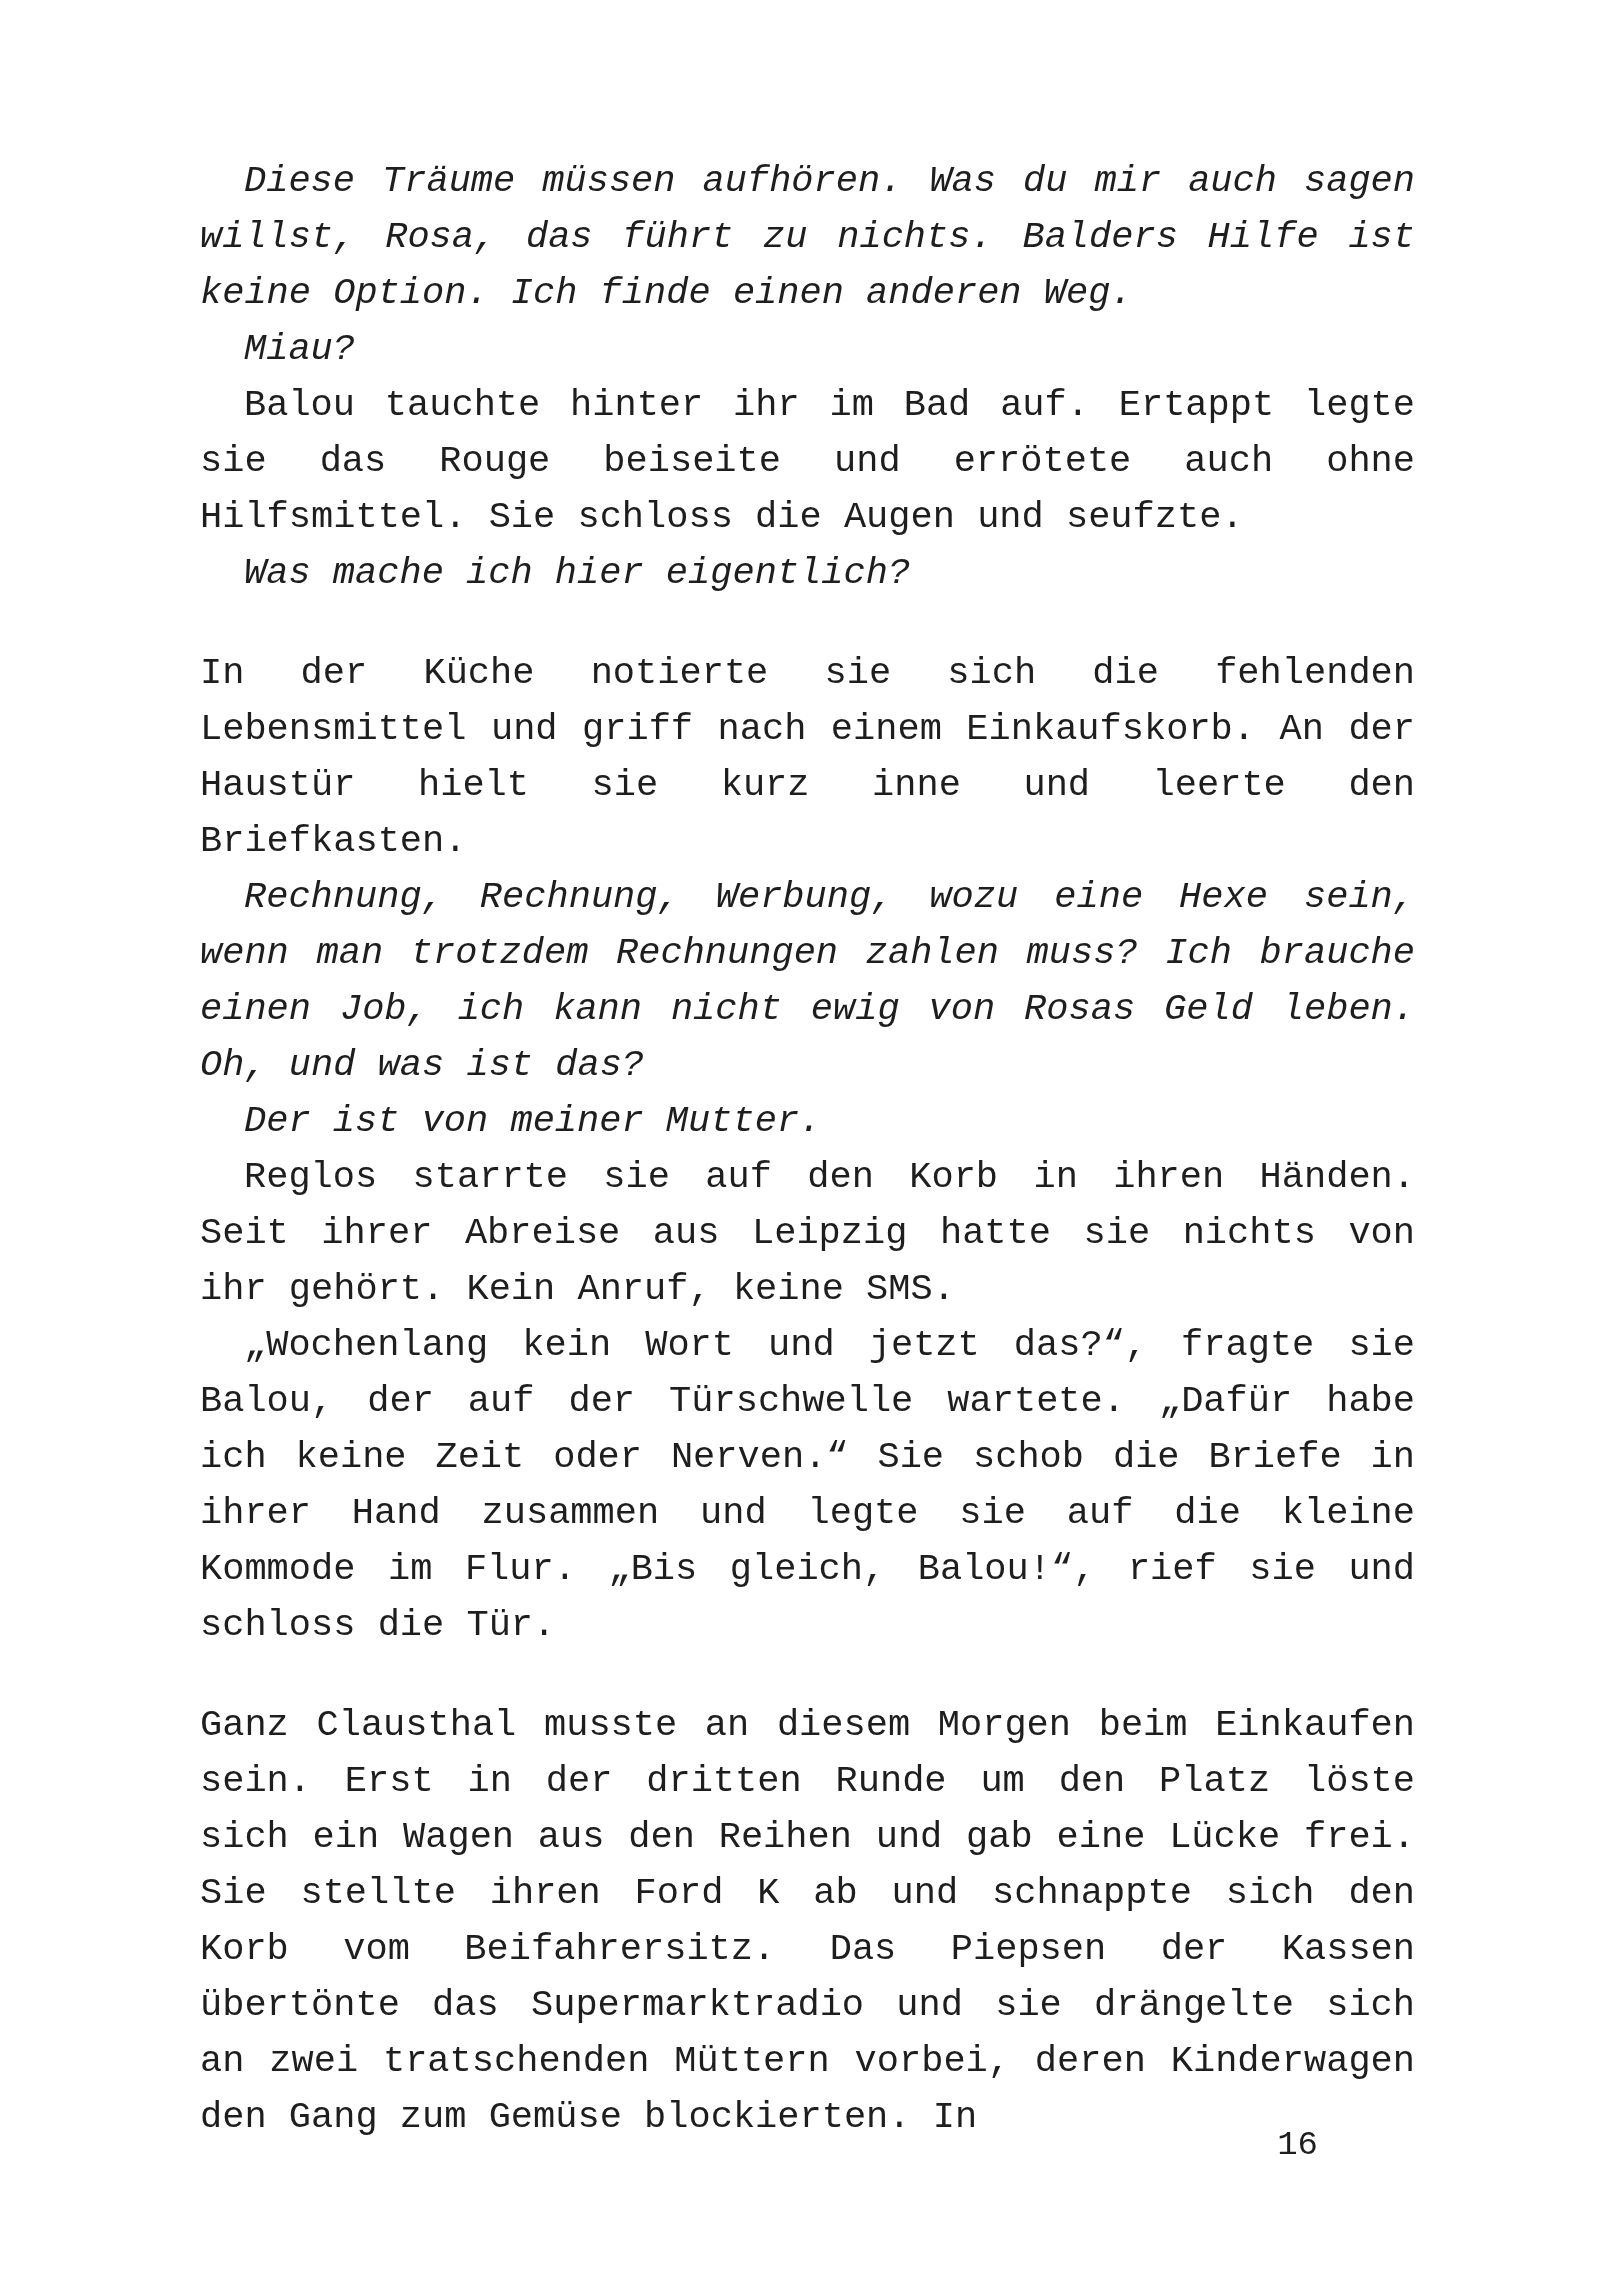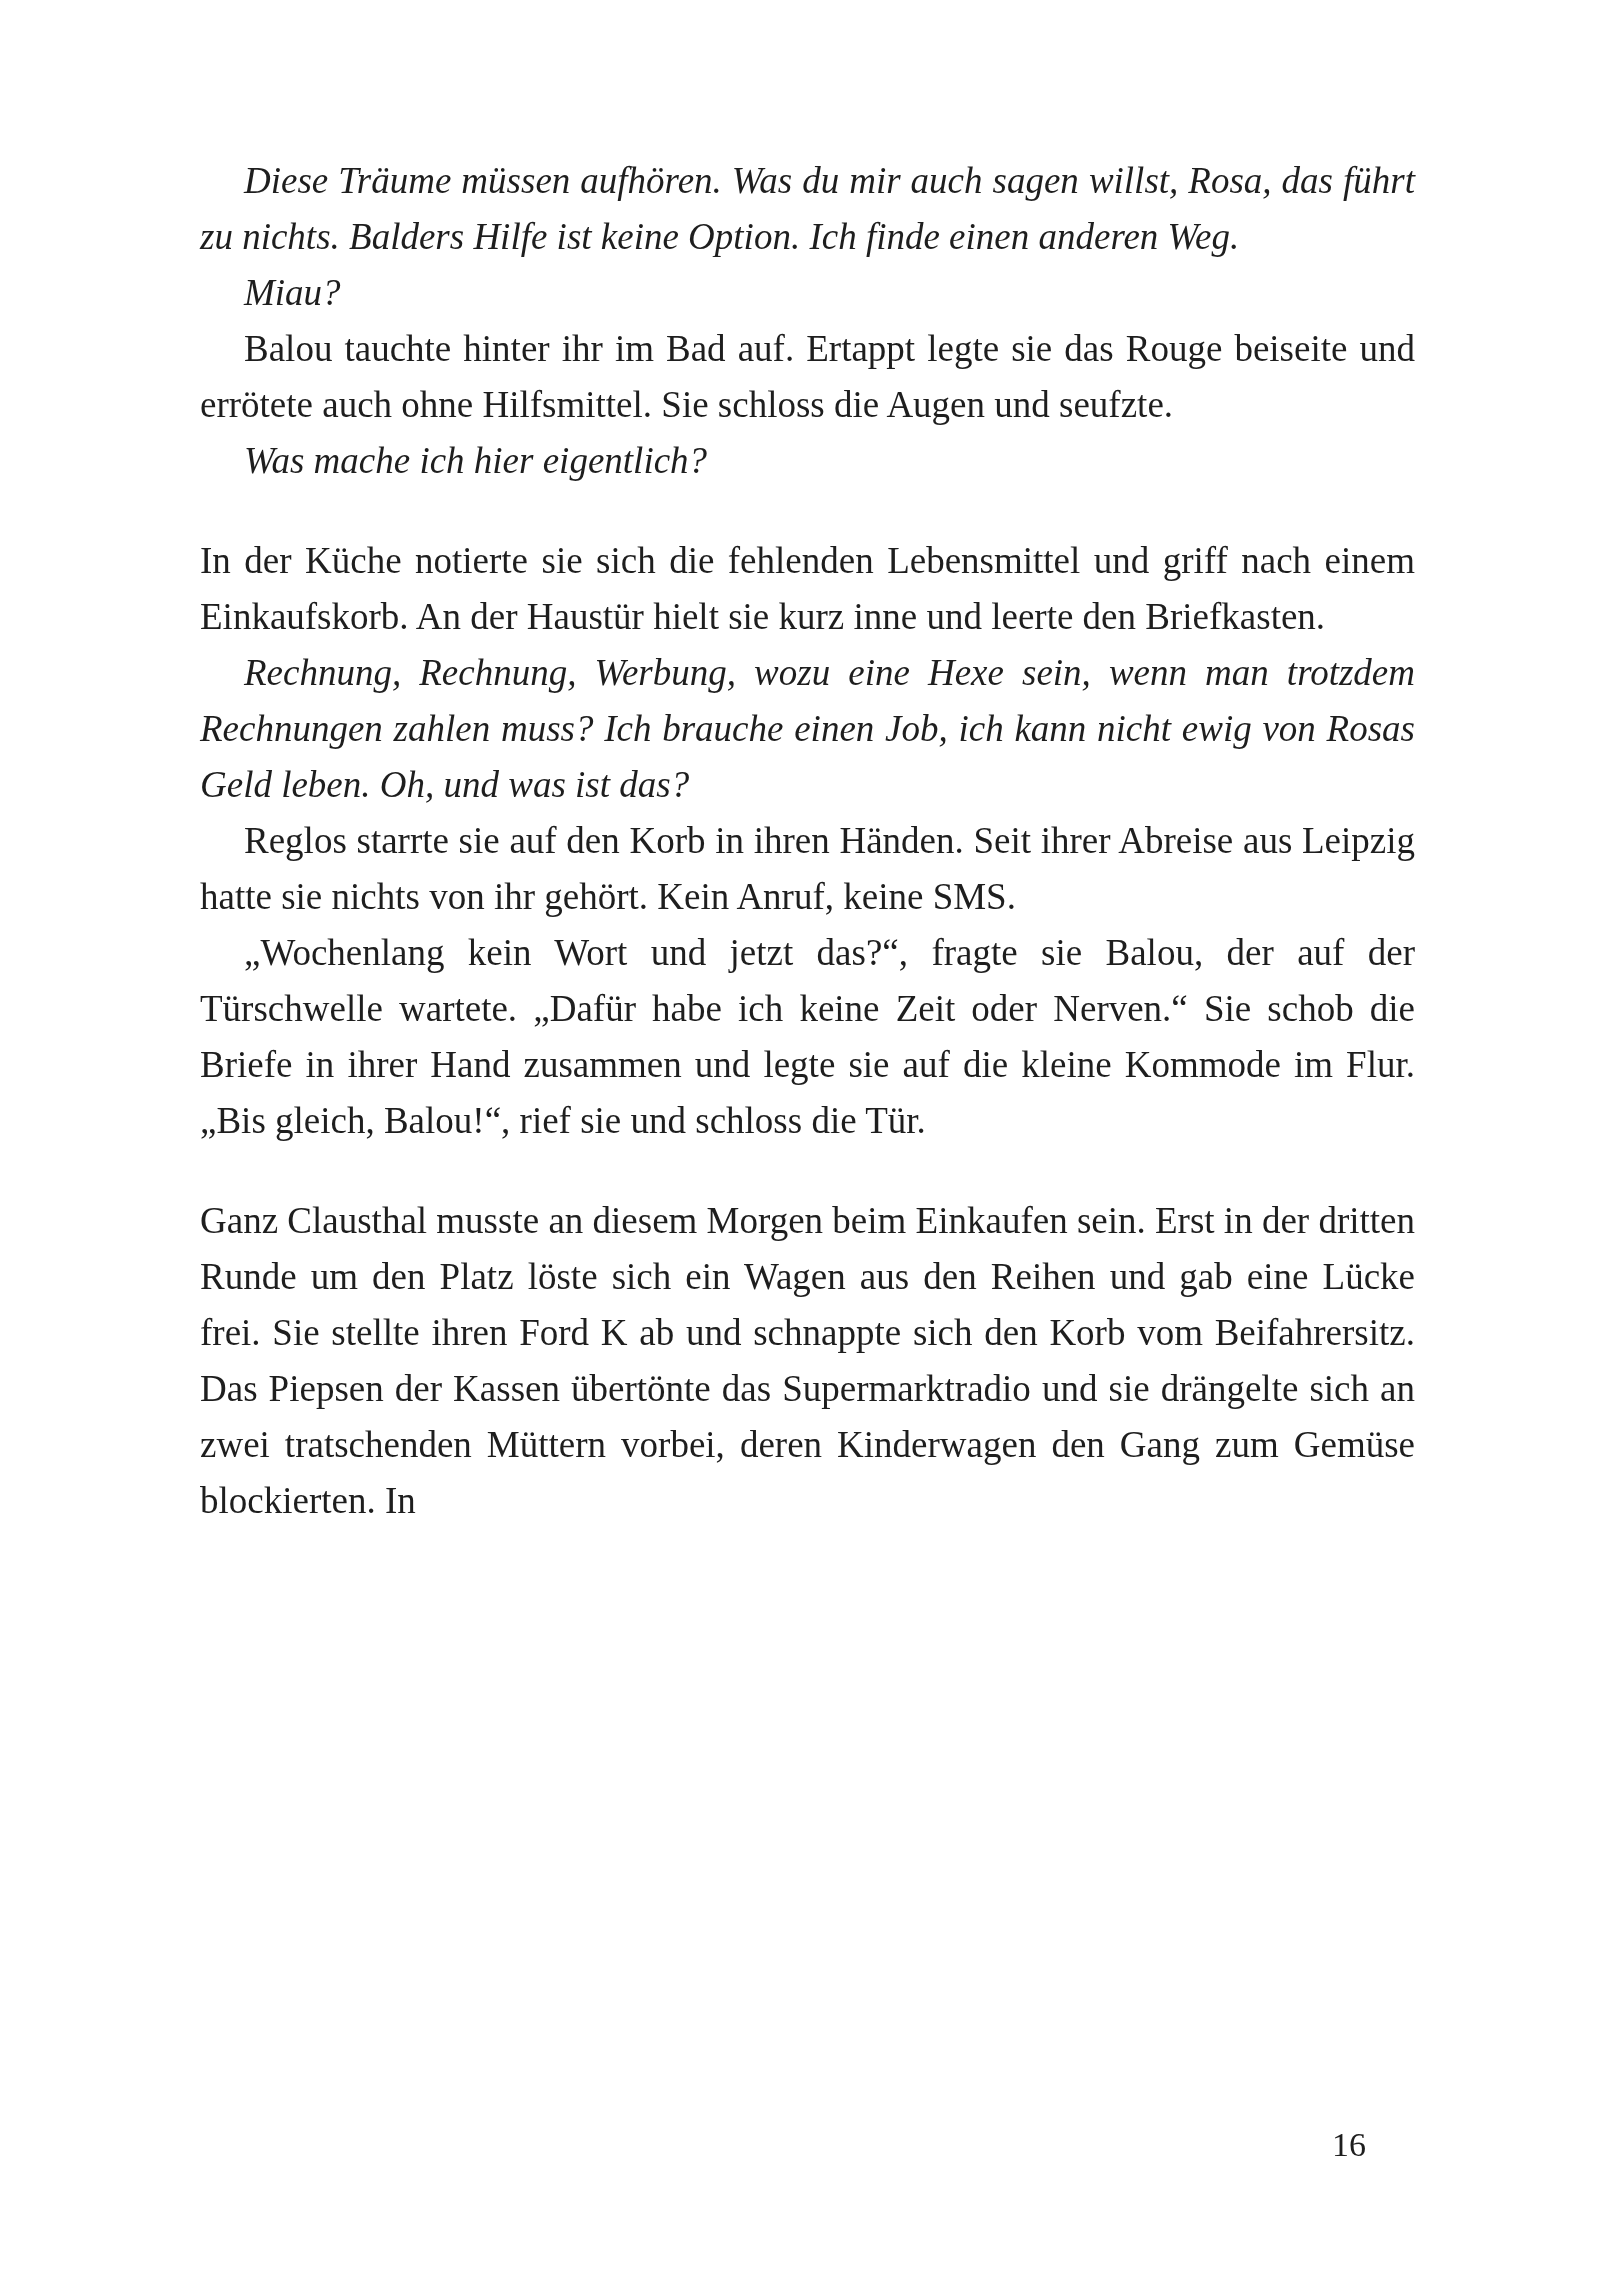--- a/index.html
+++ b/index.html
@@ -5,23 +5,22 @@
   html, body {
     margin: 0;
     padding: 0;
     background: #ffffff;
   }
   .book-page {
     position: relative;
     width: 1318px;
     height: 2295px;
     background: #ffffff;
-    font-family: Liberation Serif, serif;
+    font-family: Liberation Mono, monospace;
     color: #1e1e1e;
-    padding-left: 48px;
   }
   .text-block {
     position: absolute;
     top: 153px;
     left: 200px;
     width: 1215px;
     font-size: 37px;
     line-height: 56px;
     text-align: justify;
     hyphens: auto;
@@ -55,19 +54,20 @@
 <body>
 
 <div class="book-page">
   <div class="text-block">
     <p class="para italic indent" lang="de">Diese Träume müssen aufhören. Was du mir auch sagen willst, Rosa, das führt zu nichts. Balders Hilfe ist keine Option. Ich finde einen anderen Weg.</p>
     <p class="para italic indent" lang="de">Miau?</p>
     <p class="para indent" lang="de">Balou tauchte hinter ihr im Bad auf. Ertappt legte sie das Rouge beiseite und errötete auch ohne Hilfsmittel. Sie schloss die Augen und seufzte.</p>
     <p class="para italic indent" lang="de">Was mache ich hier eigentlich?</p>
     <p class="para section-start" lang="de">In der Küche notierte sie sich die fehlenden Lebensmittel und griff nach einem Einkaufskorb. An der Haustür hielt sie kurz inne und leerte den Briefkasten.</p>
     <p class="para italic indent" lang="de">Rechnung, Rechnung, Werbung, wozu eine Hexe sein, wenn man trotzdem Rechnungen zahlen muss? Ich brauche einen Job, ich kann nicht ewig von Rosas Geld leben. Oh, und was ist das?</p>
+    <p class="para italic indent" lang="de">Der ist von meiner Mutter.</p>
     <p class="para indent" lang="de">Reglos starrte sie auf den Korb in ihren Händen. Seit ihrer Abreise aus Leipzig hatte sie nichts von ihr gehört. Kein Anruf, keine SMS.</p>
     <p class="para indent" lang="de">„Wochenlang kein Wort und jetzt das?“, fragte sie Balou, der auf der Türschwelle wartete. „Dafür habe ich keine Zeit oder Nerven.“ Sie schob die Briefe in ihrer Hand zusammen und legte sie auf die kleine Kommode im Flur. „Bis gleich, Balou!“, rief sie und schloss die Tür.</p>
     <p class="para section-start" lang="de">Ganz Clausthal musste an diesem Morgen beim Einkaufen sein. Erst in der dritten Runde um den Platz löste sich ein Wagen aus den Reihen und gab eine Lücke frei. Sie stellte ihren Ford K ab und schnappte sich den Korb vom Beifahrersitz. Das Piepsen der Kassen übertönte das Supermarktradio und sie drängelte sich an zwei tratschenden Müttern vorbei, deren Kinderwagen den Gang zum Gemüse blockierten. In</p>
   </div>
   <div class="page-number">16</div>
 </div>
 
 
 </body></html>

